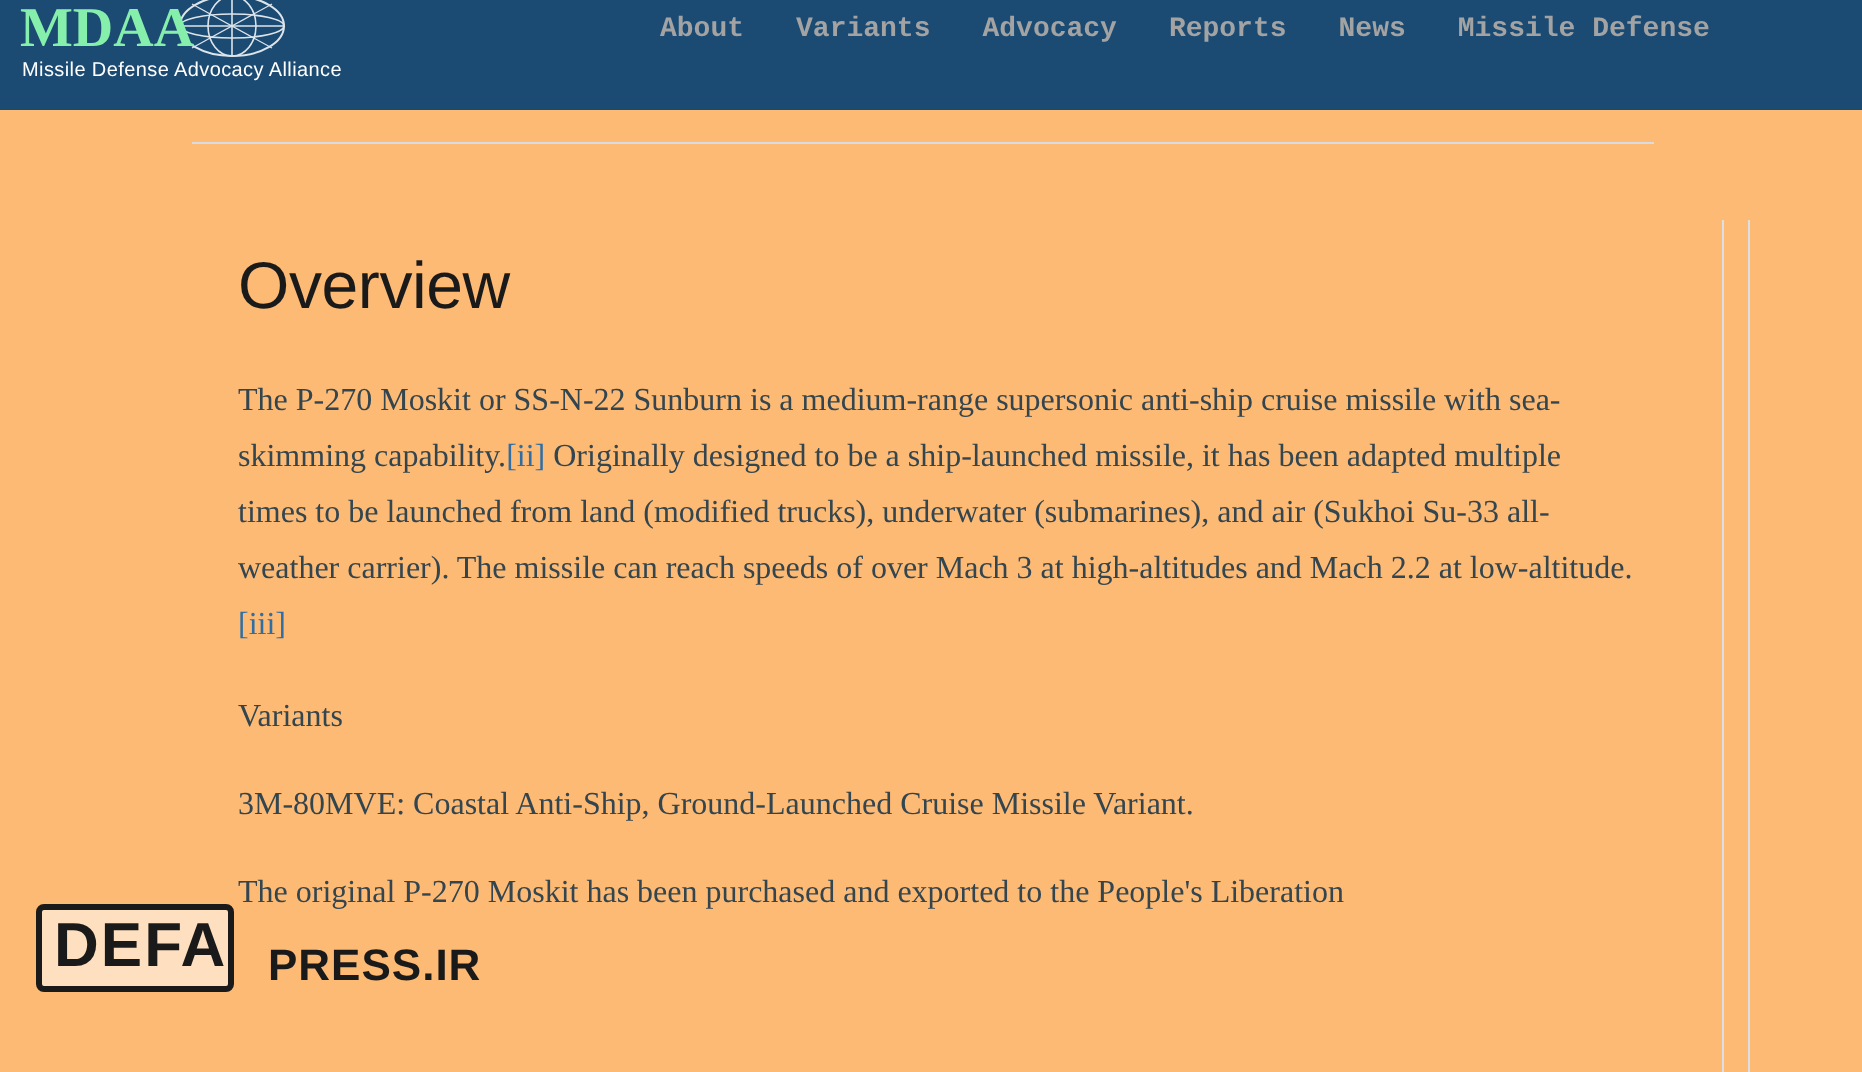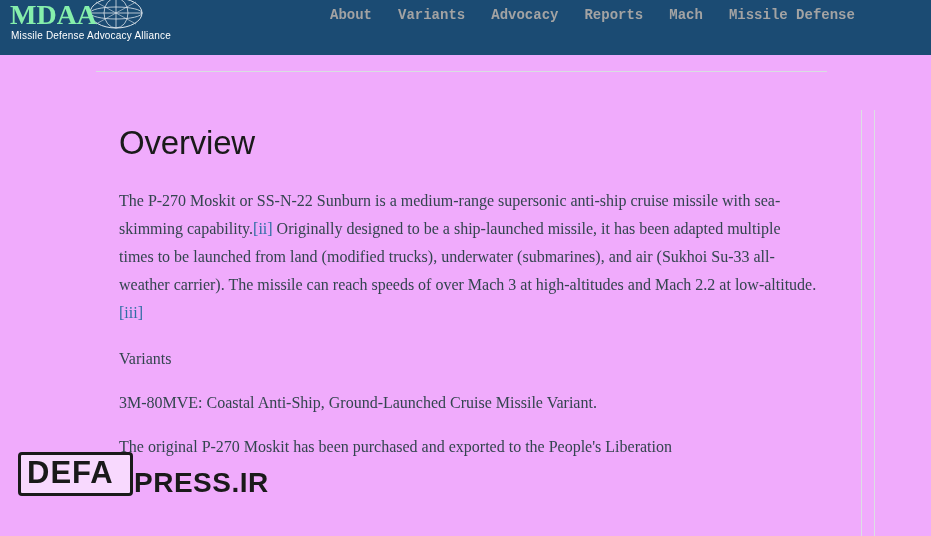--- a/index.html
+++ b/index.html
@@ -86,21 +86,21 @@
     font-family: Liberation Mono, monospace;
   }
 
   
   .content-wrap {
     position: absolute;
     top: 55px;
     left: 0;
     width: 931px;
     height: 481px;
-    background: #f0abfc;
+    background: #fdba74;
   }
   .rule {
     position: absolute;
     left: 96px;
     top: 16px;
     width: 731px;
     height: 1px;
     background: #d9dde1;
   }
 
@@ -160,37 +160,37 @@
     width: 215px;
     height: 52px;
     pointer-events: none;
   }
   .wm-box {
     position: absolute;
     left: 0;
     top: 0;
     border: 3px solid #1a1a1a;
     border-radius: 4px;
-    padding: 1px 16px 3px 6px;
+    padding: 1px 0 3px 6px;
     background: rgba(255,255,255,0.55);
   }
   .wm-defa {
     font-family: "Liberation Sans", sans-serif;
     font-size: 31px;
     font-weight: bold;
     letter-spacing: 1px;
     color: #1a1a1a;
     line-height: 34px;
   }
   .wm-press {
     position: absolute;
     left: 116px;
     top: 19px;
     font-family: "Liberation Sans", sans-serif;
-    font-size: 28px;
+    font-size: 22px;
     font-weight: bold;
     letter-spacing: 0.5px;
     color: #1a1a1a;
     line-height: 24px;
     background: rgba(255,255,255,0.0);
   }
 </style>
 </head>
 <body>
 
@@ -210,21 +210,21 @@
       </svg>
       <div class="logo-text">MDAA</div>
       <div class="logo-sub">Missile Defense Advocacy Alliance</div>
     </div>
 
     <nav class="nav">
       <a class="nav-item" href="#">About</a>
       <a class="nav-item" href="#">Variants</a>
       <a class="nav-item" href="#">Advocacy</a>
       <a class="nav-item" href="#">Reports</a>
-      <a class="nav-item" href="#">Mach</a>
+      <a class="nav-item" href="#">News</a>
       <a class="nav-item" href="#">Missile Defense</a>
     </nav>
   </div>
 
   <div class="content-wrap">
     <div class="rule"></div>
 
     <div class="article">
       <h1 class="overview-title">Overview</h1>
 

